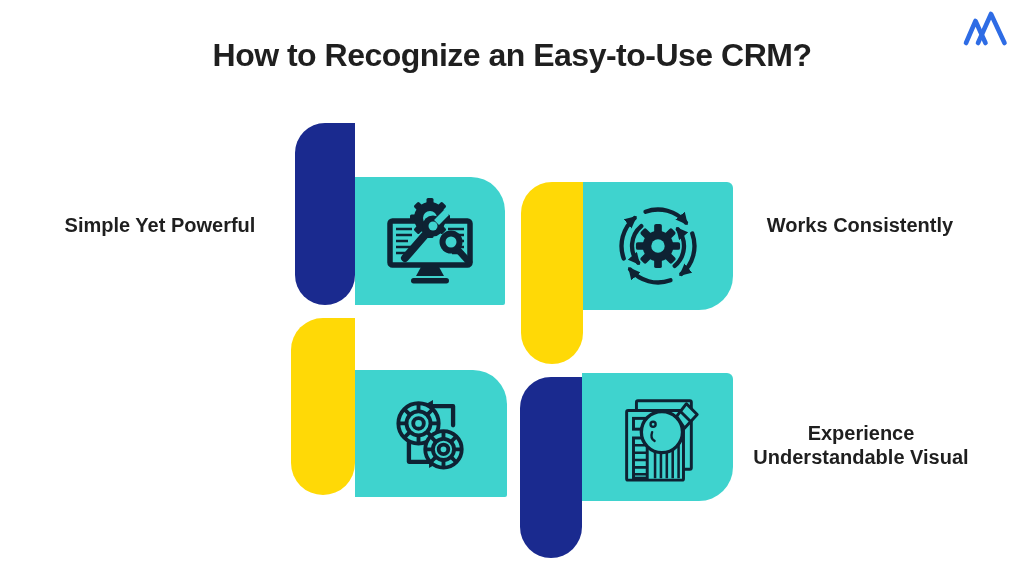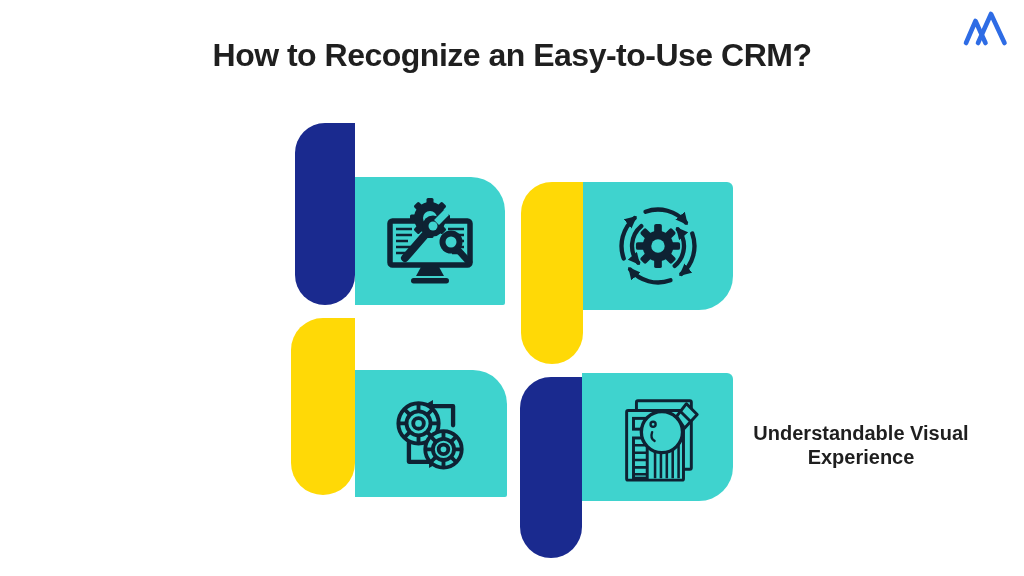--- a/index.html
+++ b/index.html
@@ -112,20 +112,24 @@
       <circle cx="52" cy="27" r="7" class="ft"></circle>
       <line x1="27" y1="67" x2="47" y2="44" class="si" stroke-width="8" stroke-linecap="round"></line>
       <circle cx="55" cy="35" r="10.5" class="fi"></circle>
       <circle cx="55" cy="35" r="4.5" class="ft"></circle>
       <rect x="51.5" y="16" width="7" height="14" class="ft" transform="rotate(45 55 35)"></rect>
       <circle cx="73" cy="51" r="11.5" class="fi"></circle>
       <circle cx="73" cy="51" r="5.5" class="ft"></circle>
       <line x1="81" y1="60" x2="91" y2="71" class="si" stroke-width="6.5" stroke-linecap="round"></line>
     </svg>
   </div>
+  <div class="label tl">
+    <span>Simple Yet Powerful</span>
+      <span></span>
+  </div>
 
   <div class="pill yellow tr"></div>
   <div class="tile tr">
     <svg width="96" height="96" viewBox="0 0 100 100">
       <g class="nf si" stroke-width="4.5" stroke-linecap="round">
         <path d="M37,14.3 A38,38 0 0 1 79.1,25.6" marker-end="url(#ah)"></path>
         <path d="M85.7,37 A38,38 0 0 1 74.4,79.1" marker-end="url(#ah)"></path>
         <path d="M63,85.7 A38,38 0 0 1 20.9,74.4" marker-end="url(#ah)"></path>
         <path d="M14.3,63 A38,38 0 0 1 25.6,20.9" marker-end="url(#ah)"></path>
         <path d="M32.6,29.3 A27,27 0 0 0 29.3,67.4" marker-end="url(#ah)"></path>
@@ -137,20 +141,24 @@
         <rect x="46" y="27" width="8" height="10" rx="2" transform="rotate(90 50 50)"></rect>
         <rect x="46" y="27" width="8" height="10" rx="2" transform="rotate(135 50 50)"></rect>
         <rect x="46" y="27" width="8" height="10" rx="2" transform="rotate(180 50 50)"></rect>
         <rect x="46" y="27" width="8" height="10" rx="2" transform="rotate(225 50 50)"></rect>
         <rect x="46" y="27" width="8" height="10" rx="2" transform="rotate(270 50 50)"></rect>
         <rect x="46" y="27" width="8" height="10" rx="2" transform="rotate(315 50 50)"></rect>
         <circle cx="50" cy="50" r="16"></circle>
       </g>
       <circle cx="50" cy="50" r="7" class="ft"></circle>
     </svg>
+  </div>
+  <div class="label tr">
+    <span>Works Consistently</span>
+      <span></span>
   </div>
 
   <div class="pill yellow bl"></div>
   <div class="tile bl">
     <svg width="100" height="96" viewBox="0 0 100 100">
       <g class="nf si" stroke-width="4.5" stroke-linecap="round" stroke-linejoin="round">
         <path d="M73,41 V21 H51"></path>
         <path d="M27,59 V79 H49"></path>
       </g>
       <polygon points="52,14.5 41,21 52,27.5" class="fi"></polygon>
@@ -200,17 +208,17 @@
       <path d="M25,58.5 h14 M25,66 h14 M25,73.5 h14 M25,81 h14 M25,88 h14" class="nf si" stroke-width="2.6"></path>
       <path d="M47,51 V92 M53,51 V92 M59,51 V92 M65,51 V92 M71,51 V92" class="nf si" stroke-width="2.6"></path>
       <circle cx="54" cy="45" r="21" class="ft si" stroke-width="3.4"></circle>
       <path d="M69,29 L79,16 L90,27 L77,41 Z" class="ft si" stroke-width="3" stroke-linejoin="round"></path>
       <line x1="73" y1="24" x2="83" y2="34" class="si" stroke-width="3"></line>
       <circle cx="45" cy="37" r="2.6" class="nf si" stroke-width="2.4"></circle>
       <path d="M44,45 c-1.5,4.5 -0.5,7.5 2.5,9" class="nf si" stroke-width="2.4" stroke-linecap="round"></path>
     </svg>
   </div>
   <div class="label br">
-    <span>Understandable Visual</span>
-      <span>Experience</span>
+    <span>Experience</span>
+      <span>Understandable Visual</span>
   </div>
 
 </div>
 
 </body></html>

